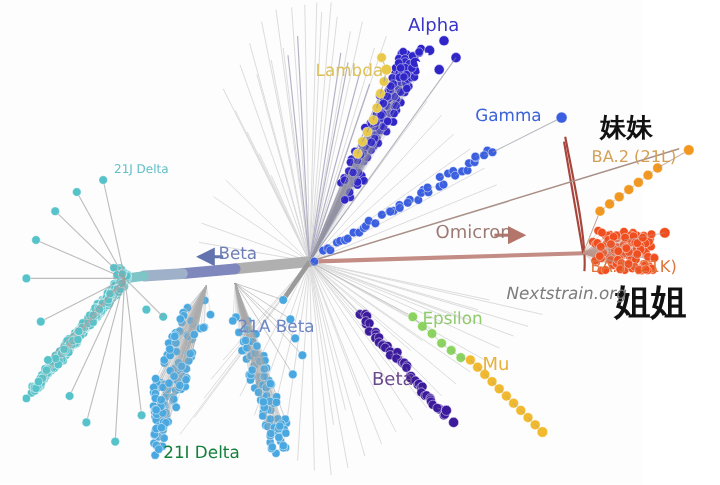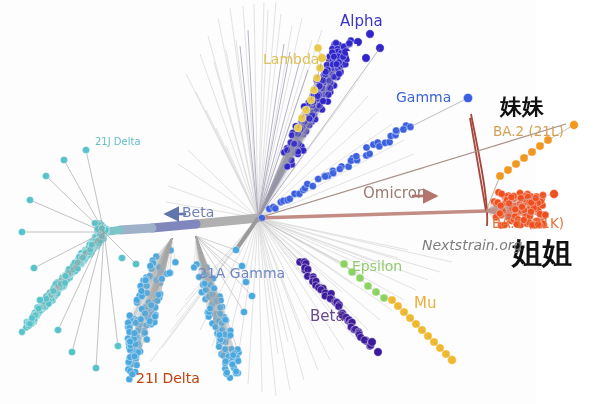--- a/index.html
+++ b/index.html
@@ -2316,29 +2316,29 @@
   <div class="lbl" style="left:363px;top:186px;font-size:15px;color:#9c7a74;">Omicron</div>
 
   <div class="lbl" style="left:493px;top:125px;font-size:13.5px;color:#d3a055;">BA.2 (21L)</div>
 
   <div class="lbl" style="left:492px;top:217px;font-size:13.5px;color:#e0743a;">BA.1 (21K)</div>
 
   <div class="lbl" style="left:182px;top:205px;font-size:14px;color:#6f7fb5;">Beta</div>
 
   <div class="lbl" style="left:95px;top:137px;font-size:10px;color:#62bfc6;text-align:right;">21J Delta</div>
 
-  <div class="lbl" style="left:198px;top:266px;font-size:14px;color:#6f86c4;">21A Gamma</div>
-
-  <div class="lbl" style="left:136px;top:371px;font-size:14px;color:#c2410c;">21I Delta</div>
+  <div class="lbl" style="left:198px;top:266px;font-size:14px;color:#6f86c4;">21A Beta</div>
+
+  <div class="lbl" style="left:136px;top:371px;font-size:14px;color:#15803d;">21I Delta</div>
 
   <div class="lbl" style="left:310px;top:309px;font-size:15px;color:#6a4a8c;">Beta</div>
 
   <div class="lbl" style="left:352px;top:259px;font-size:14px;color:#92cb6f;">Epsilon</div>
 
-  <div class="lbl" style="left:402px;top:296px;font-size:15px;color:#e8b03a;margin-left:12px;">Mu</div>
+  <div class="lbl" style="left:402px;top:296px;font-size:15px;color:#e8b03a;">Mu</div>
 
 
   <div class="lbl lbl-cjk" style="left:500px;top:96px;font-size:22px;">妹妹</div>
 
   <div class="lbl lbl-cjk" style="left:512px;top:238px;font-size:30px;">姐姐</div>
 
   <div class="lbl wm" style="left:422px;top:238px;font-size:14px;">Nextstrain.org</div>
 
 </div>
 

